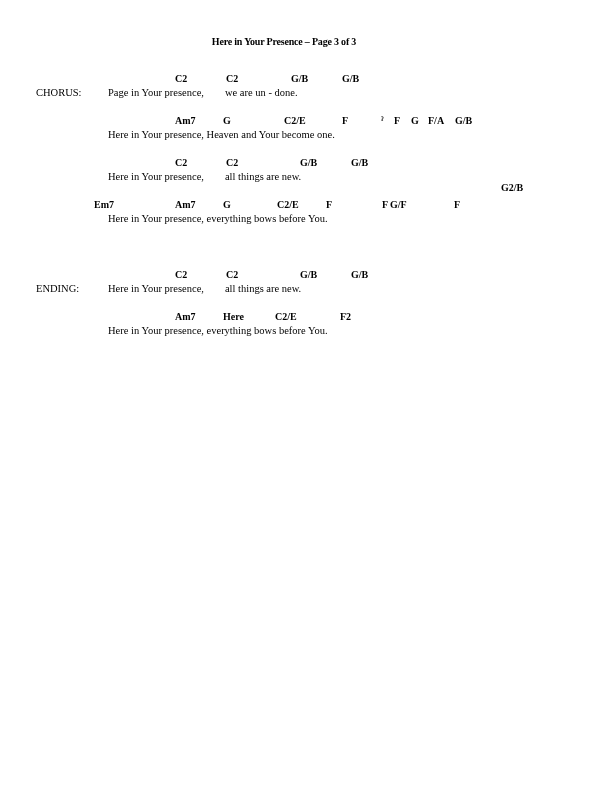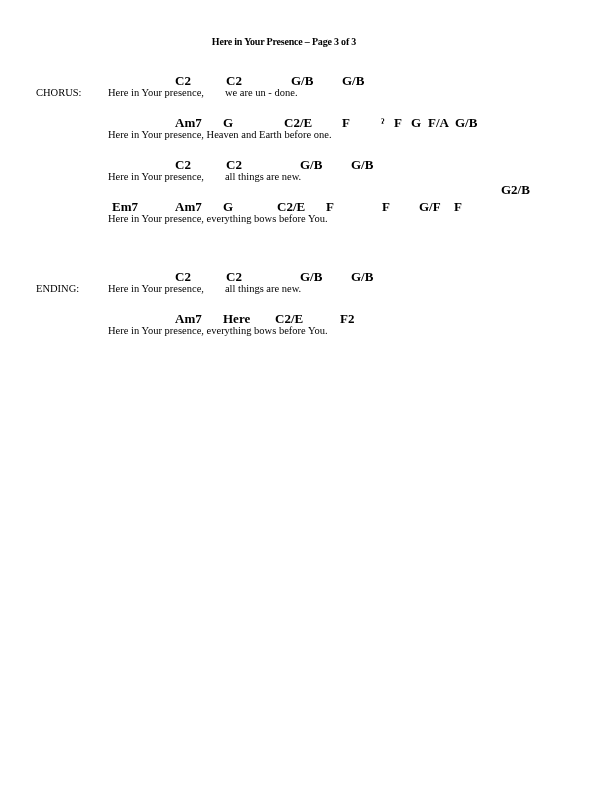--- a/index.html
+++ b/index.html
@@ -1,57 +1,57 @@
 <!DOCTYPE html>
 <html><head>
   <meta charset="utf-8">
   <style>
     html, body { margin: 0; padding: 0; background: #ffffff; }
     body { width: 612px; height: 792px; position: relative; overflow: hidden;
            font-family: "Liberation Serif", "DejaVu Serif", serif; color: #000; }
     .title { position: absolute; top: 36px; left: 0; width: 568px; text-align: center;
              font-size: 10px; font-weight: bold; letter-spacing: -0.2px; }
-    .chord { position: absolute; font-size: 13px; font-weight: bold; white-space: nowrap; }
+    .chord { position: absolute; font-size: 10px; font-weight: bold; white-space: nowrap; }
     .lyric { position: absolute; font-size: 10.5px; white-space: pre; }
     .section-label { position: absolute; left: 36px; font-size: 10.5px; text-align: right; }
   </style>
 </head>
 <body>
 
 <div class="title">Here in Your Presence – Page 3 of 3</div>
 
 <div id="sheet">
     <div class="section-label" style="top: 87px;">CHORUS:</div>
     <div class="chord" style="left: 175px; top: 73px;">C2</div>
     <div class="chord" style="left: 226px; top: 73px;">C2</div>
     <div class="chord" style="left: 291px; top: 73px;">G/B</div>
     <div class="chord" style="left: 342px; top: 73px;">G/B</div>
-    <div class="lyric" style="left: 108px; top: 87px;">Here in Your presence,        we are un - done.</div>
+    <div class="lyric" style="left: 108px; top: 87px;">Page in Your presence,        we are un - done.</div>
     <div class="chord" style="left: 175px; top: 115px;">Am7</div>
     <div class="chord" style="left: 223px; top: 115px;">G</div>
     <div class="chord" style="left: 284px; top: 115px;">C2/E</div>
     <div class="chord" style="left: 342px; top: 115px;">F</div>
     <div class="chord" style="left: 381px; top: 115px;">ˀ</div>
     <div class="chord" style="left: 394px; top: 115px;">F</div>
     <div class="chord" style="left: 411px; top: 115px;">G</div>
     <div class="chord" style="left: 428px; top: 115px;">F/A</div>
     <div class="chord" style="left: 455px; top: 115px;">G/B</div>
-    <div class="lyric" style="left: 108px; top: 129px;">Here in Your presence, Heaven and Earth before one.</div>
+    <div class="lyric" style="left: 108px; top: 129px;">Here in Your presence, Heaven and Your become one.</div>
     <div class="chord" style="left: 175px; top: 157px;">C2</div>
     <div class="chord" style="left: 226px; top: 157px;">C2</div>
     <div class="chord" style="left: 300px; top: 157px;">G/B</div>
     <div class="chord" style="left: 351px; top: 157px;">G/B</div>
     <div class="lyric" style="left: 108px; top: 171px;">Here in Your presence,        all things are new.</div>
-    <div class="chord" style="left: 112px; top: 199px;">Em7</div>
+    <div class="chord" style="left: 94px; top: 199px;">Em7</div>
     <div class="chord" style="left: 175px; top: 199px;">Am7</div>
     <div class="chord" style="left: 223px; top: 199px;">G</div>
     <div class="chord" style="left: 277px; top: 199px;">C2/E</div>
     <div class="chord" style="left: 326px; top: 199px;">F</div>
     <div class="chord" style="left: 382px; top: 199px;">F</div>
-    <div class="chord" style="left: 419px; top: 199px;">G/F</div>
+    <div class="chord" style="left: 390px; top: 199px;">G/F</div>
     <div class="chord" style="left: 454px; top: 199px;">F</div>
     <div class="chord" style="left: 501px; top: 182px;">G2/B</div>
     <div class="lyric" style="left: 108px; top: 213px;">Here in Your presence, everything bows before You.</div>
     <div class="section-label" style="top: 283px;">ENDING:</div>
     <div class="chord" style="left: 175px; top: 269px;">C2</div>
     <div class="chord" style="left: 226px; top: 269px;">C2</div>
     <div class="chord" style="left: 300px; top: 269px;">G/B</div>
     <div class="chord" style="left: 351px; top: 269px;">G/B</div>
     <div class="lyric" style="left: 108px; top: 283px;">Here in Your presence,        all things are new.</div>
     <div class="chord" style="left: 175px; top: 311px;">Am7</div>

